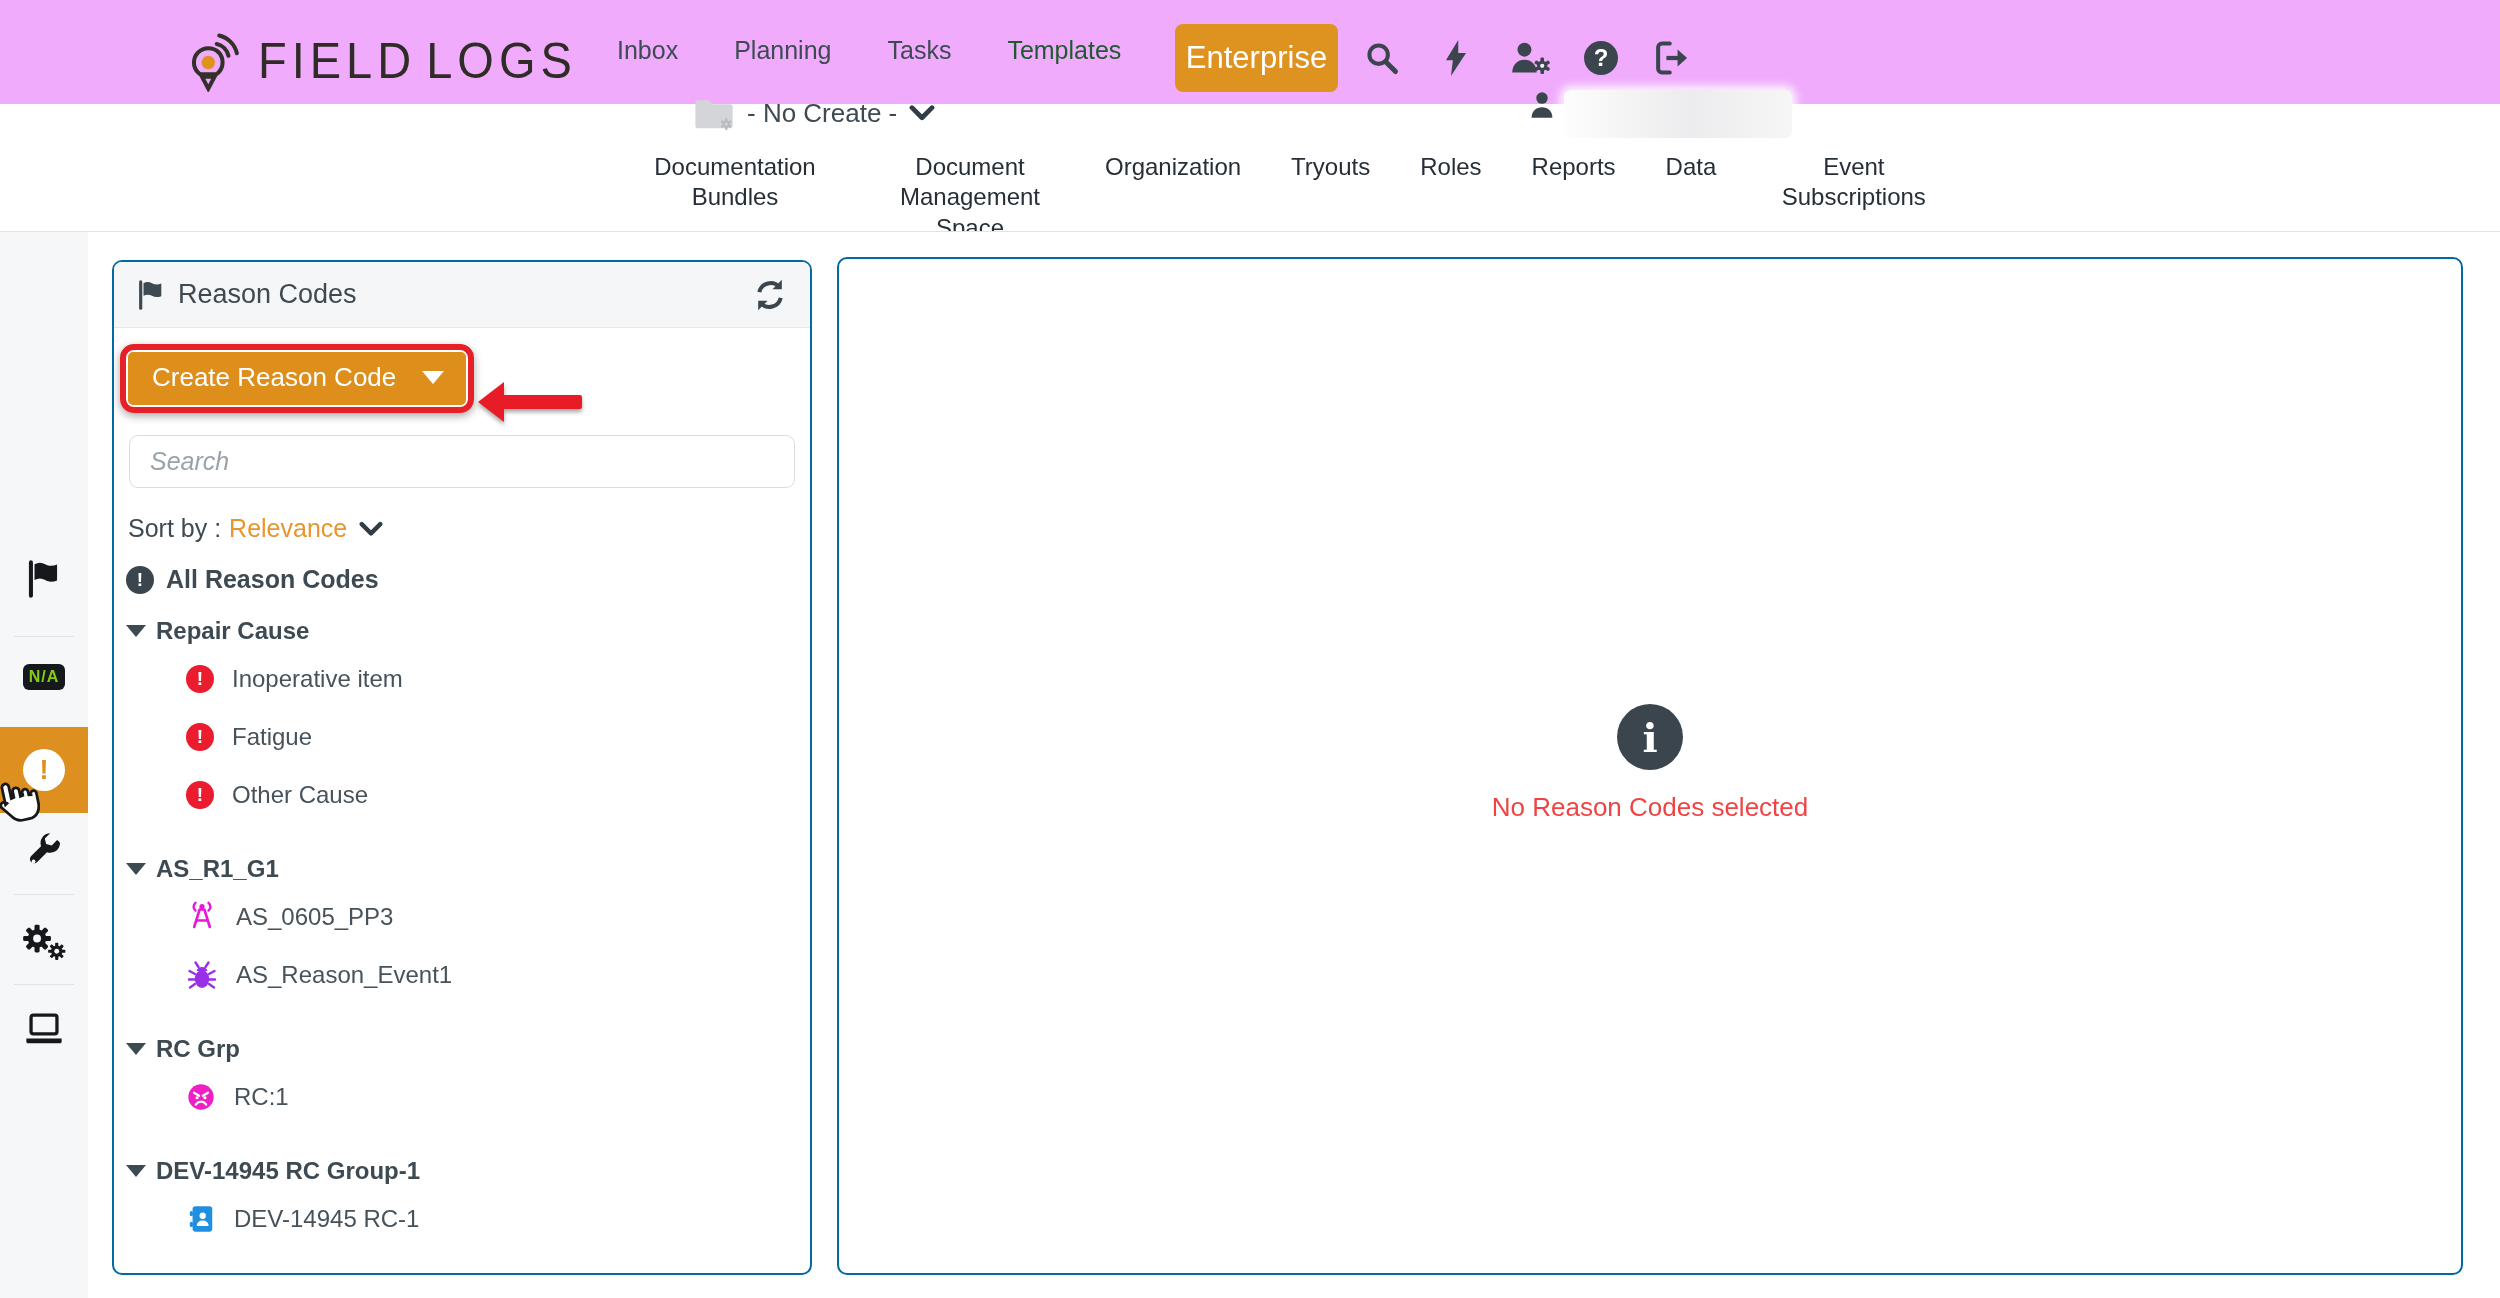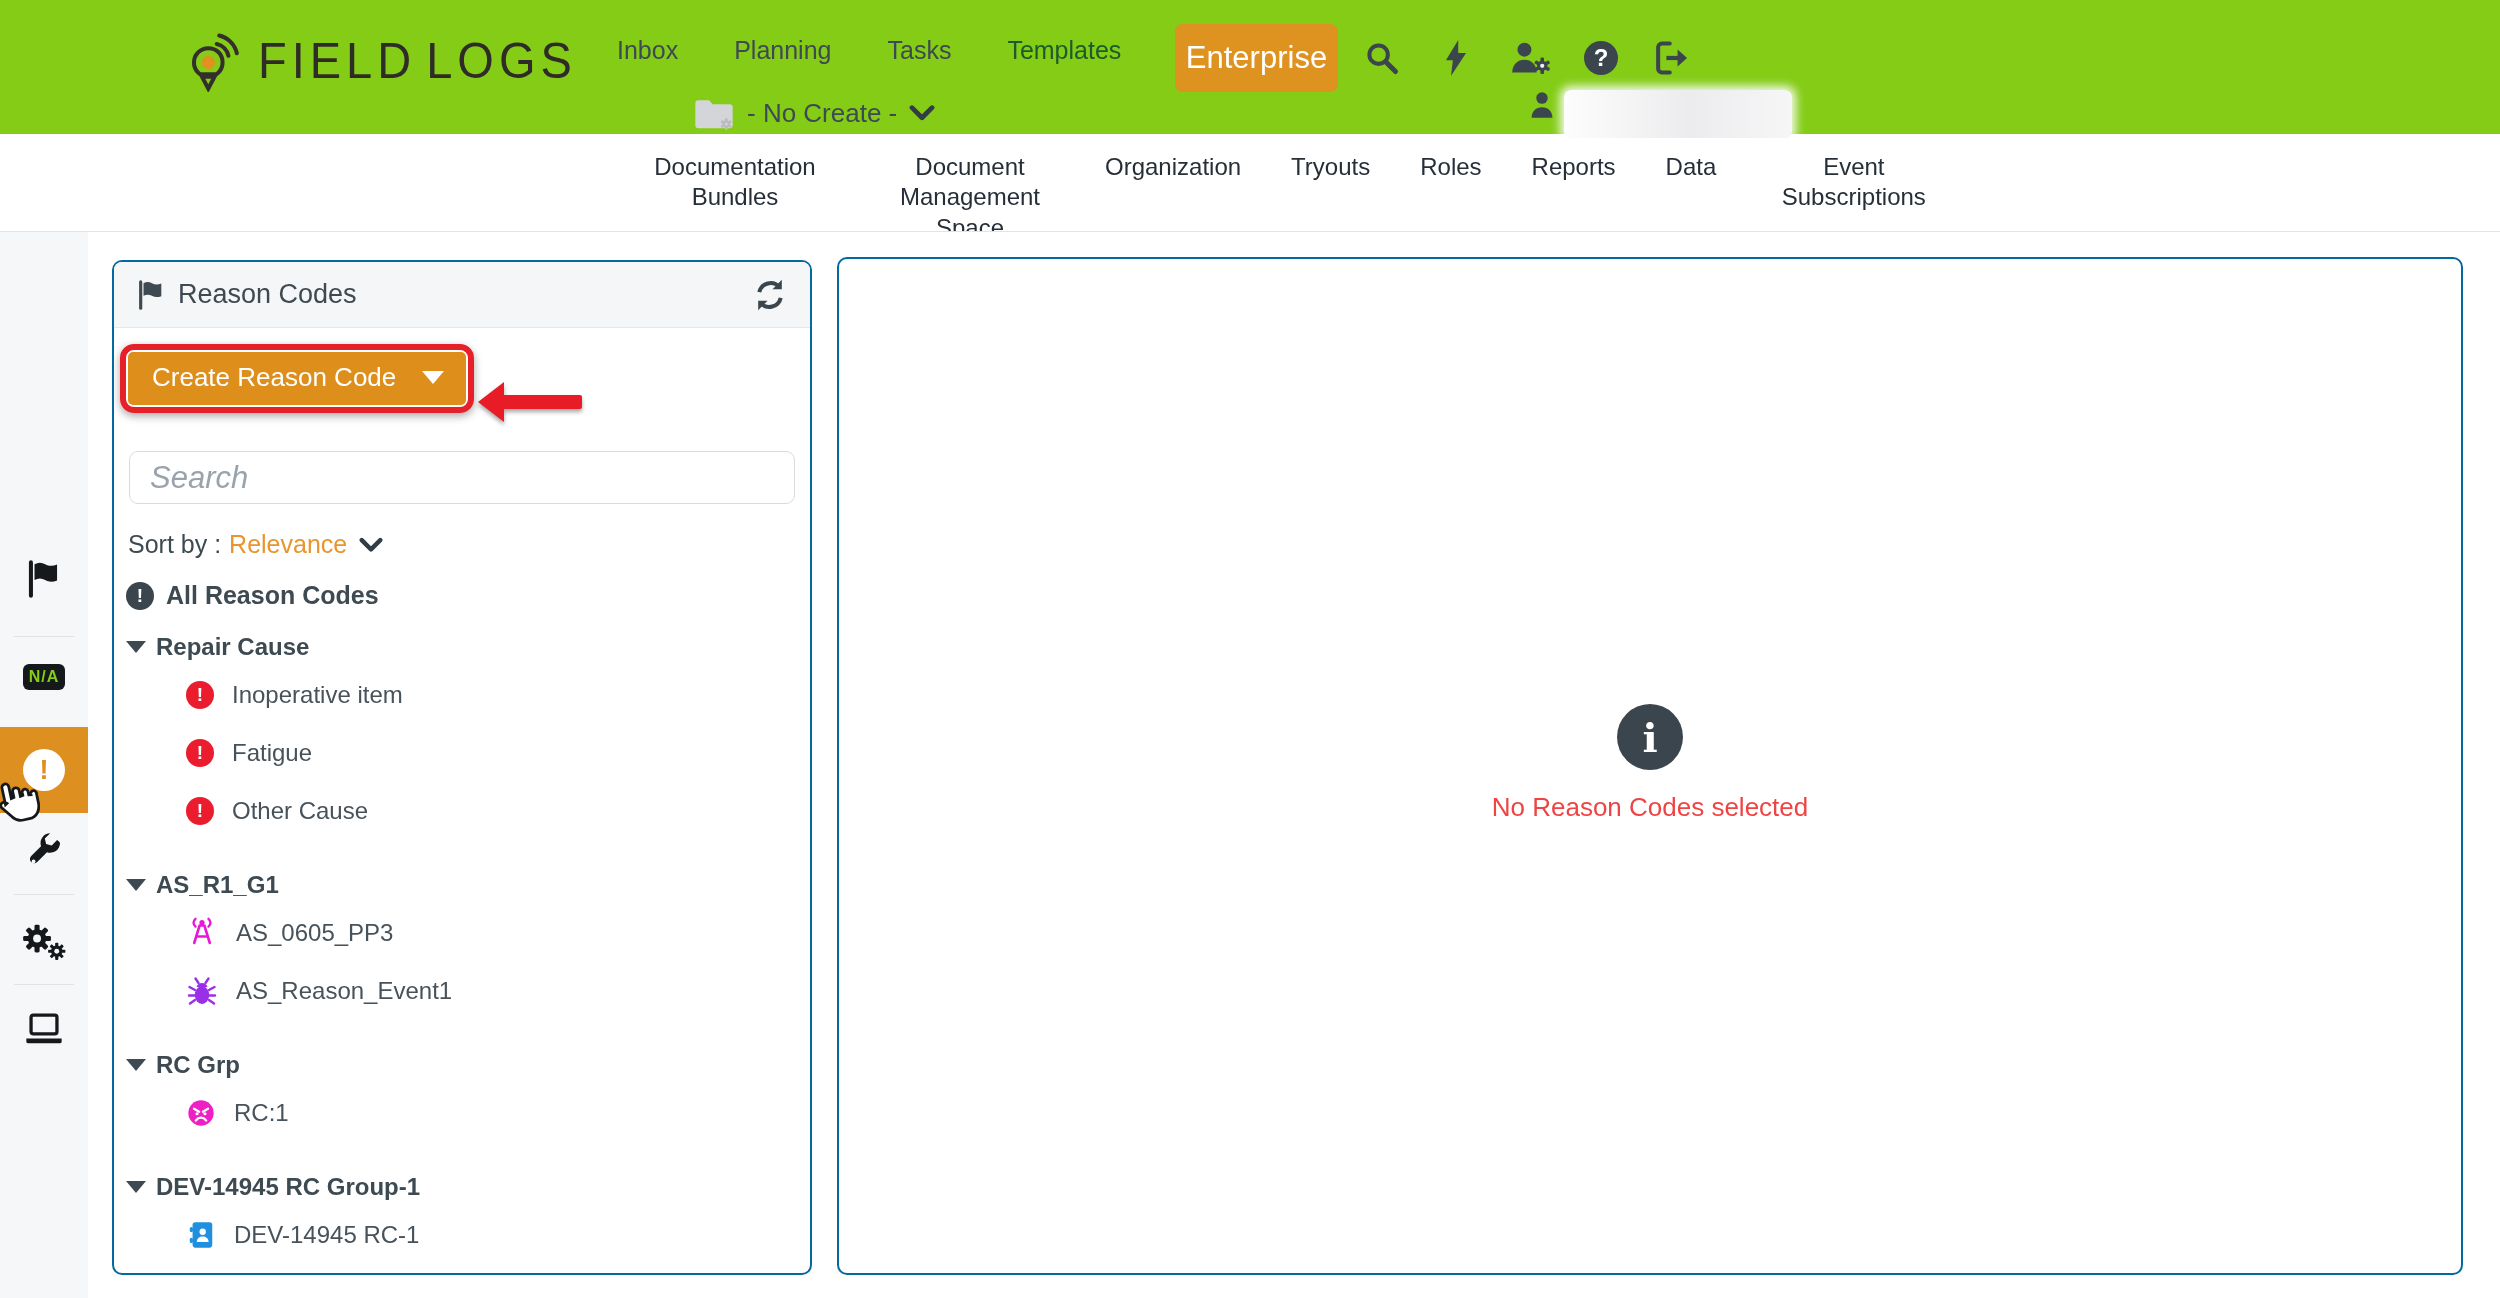--- a/index.html
+++ b/index.html
@@ -1,20 +1,20 @@
 <!DOCTYPE html>
 <html><head>
 <meta charset="utf-8">
 <style>
   * { margin:0; padding:0; box-sizing:border-box; }
   html,body { width:2500px; height:1298px; background:#fff; font-family:"Liberation Sans", sans-serif; overflow:hidden; }
   #app { position:relative; width:2500px; height:1298px; background:#fff; }
 
   
-  .top-header { position:absolute; left:0; top:0; width:2500px; height:134px; background:#84cc16; }
+  .top-header { position:absolute; left:0; top:0; width:2500px; height:104px; background:#f0abfc; }
   .brand { position:absolute; left:186px; top:28px; display:flex; align-items:center; gap:14px; }
   .brand-text { font-size:47px; font-weight:300; letter-spacing:5px; color:#2f2b26; transform:scaleY(1.08); }
   .brand-text .w2 { margin-left:10px; }
   .main-nav { position:absolute; left:617px; top:36px; display:flex; gap:56px; }
   .main-nav .nav-item { font-size:25px; color:#3e4a52; cursor:pointer; white-space:nowrap; }
   .main-nav .nav-item.active { color:#1d5a2c; }
   .enterprise-btn { position:absolute; left:1175px; top:24px; width:163px; height:68px; background:#de921f; border:none; border-radius:8px; color:#fff; font-size:31px; font-family:inherit; cursor:pointer; }
   .hdr-icons { position:absolute; left:1362px; top:38px; display:flex; gap:34px; align-items:center; }
   .hdr-icons .hicon { width:40px; height:40px; display:flex; align-items:center; justify-content:center; cursor:pointer; }
   .qcircle { width:34px; height:34px; border-radius:50%; background:#3b454d; color:#fff; font-size:24px; font-weight:bold; display:flex; align-items:center; justify-content:center; }
@@ -50,21 +50,21 @@
   .refresh-btn { margin-left:auto; cursor:pointer; display:flex; }
 
   .create-wrap { position:relative; margin:16px 0 0 6px; display:inline-block; }
   .red-box { border:6px solid #e52029; border-radius:14px; padding:2px; box-shadow:0 3px 8px rgba(0,0,0,.35); display:inline-block; }
   .create-btn { background:#de8f1b; border:none; border-radius:5px; color:#fff; font-size:26px; font-family:inherit; padding:10px 22px 12px 24px; display:flex; align-items:center; gap:26px; cursor:pointer; }
   .caret-down { width:0; height:0; border-left:11px solid transparent; border-right:11px solid transparent; border-top:13px solid #fff; }
   .anno-arrow { position:absolute; left:358px; top:38px; width:130px; height:40px; filter:drop-shadow(0 3px 2px rgba(0,0,0,.35)); }
   .arrow-head { position:absolute; left:0; top:0; width:0; height:0; border-top:20px solid transparent; border-bottom:20px solid transparent; border-right:26px solid #e81c26; }
   .arrow-shaft { position:absolute; left:24px; top:13px; width:80px; height:14px; background:#e81c26; border-radius:2px; }
 
-  .search-input { display:block; margin:38px auto 0; width:666px; height:53px; border:1px solid #d8dce0; border-radius:9px; font-size:31px; font-style:italic; padding:0 20px; color:#4a545c; font-family:inherit; outline:none; }
+  .search-input { display:block; margin:22px auto 0; width:666px; height:53px; border:1px solid #d8dce0; border-radius:9px; font-size:25px; font-style:italic; padding:0 20px; color:#4a545c; font-family:inherit; outline:none; }
   .search-input::placeholder { color:#99a3ac; font-style:italic; }
 
   .sort-row { margin:26px 0 0 14px; display:flex; align-items:center; gap:8px; font-size:25px; }
   .sort-label { color:#3e4a52; }
   .sort-value { color:#e8952f; cursor:pointer; }
   .sort-chevron { cursor:pointer; margin-left:4px; display:flex; }
 
   .allcodes-row { margin:22px 0 0 12px; display:flex; align-items:center; gap:12px; cursor:pointer; }
   .excl-dark { width:28px; height:28px; background:#3b454d; color:#fff; font-size:19px; }
   .allcodes-label { font-size:25px; font-weight:bold; color:#3e4a52; }

